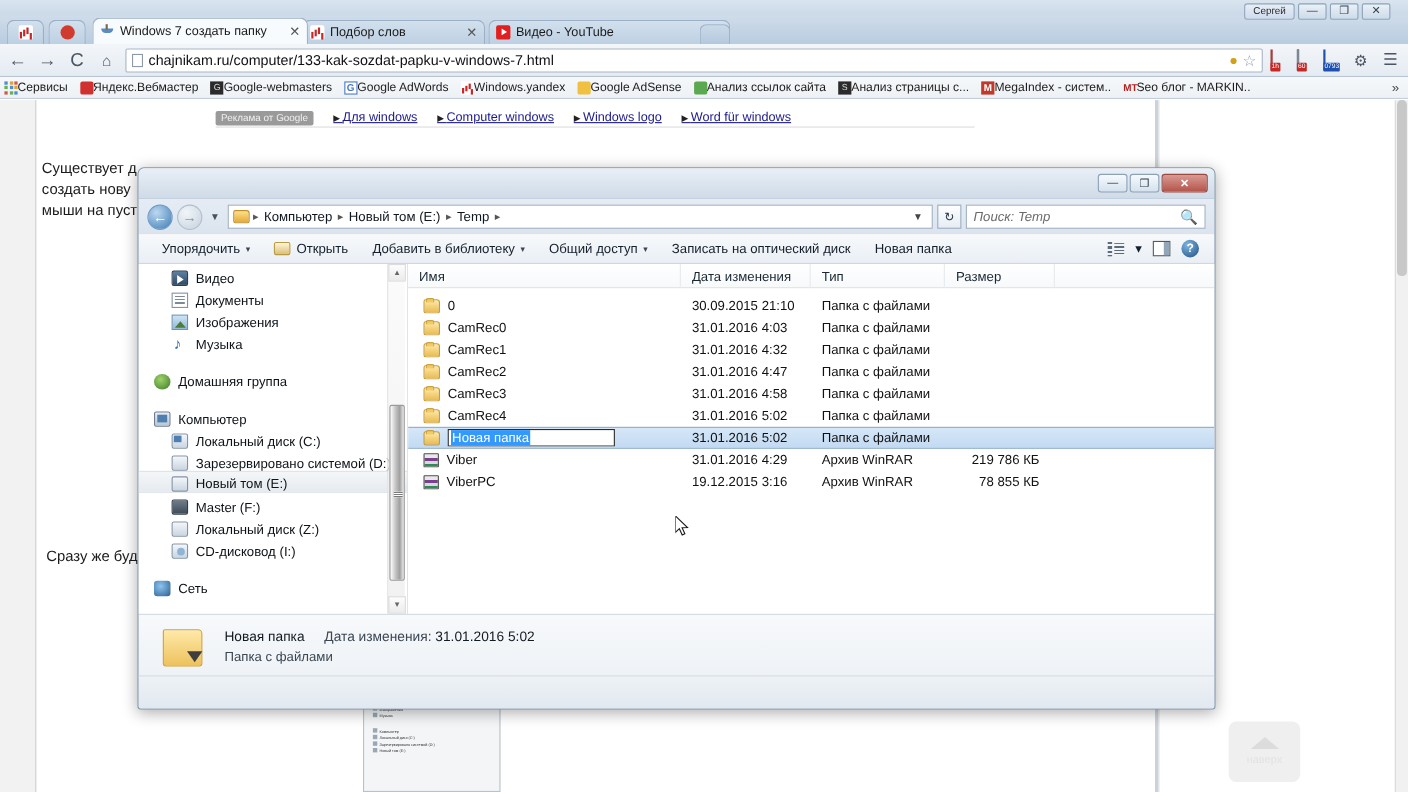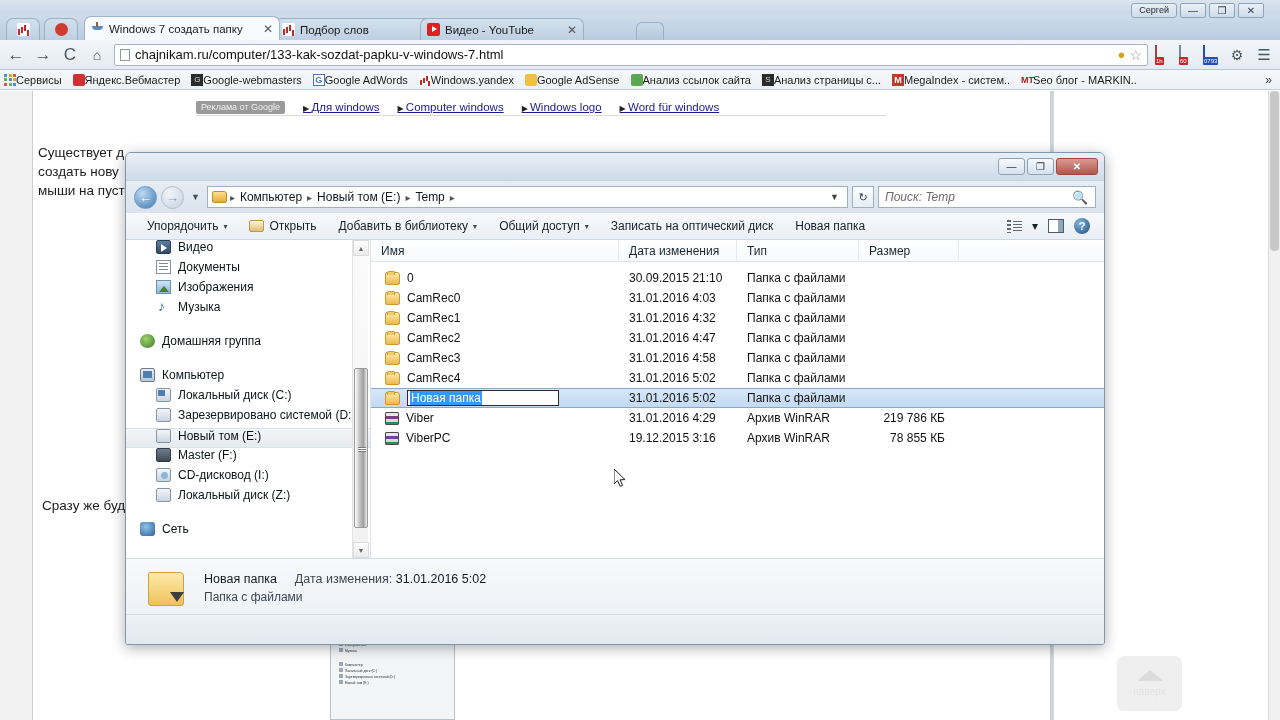--- a/index.html
+++ b/index.html
@@ -324,21 +324,21 @@
     position:absolute; left:0; top:87px; width:100%; height: 318px;
     background:#ffffff; display:flex;
   }
 
   
   .navpane {
     width: 245px; height: 100%; background:#ffffff;
     border-right: 1px solid #dfe4ea; position: relative; overflow: hidden;
   }
   .nav-item {
-    display:flex; align-items:flex-start; gap:7px;
+    display:flex; align-items:flex-end; gap:7px;
     height: 20px; padding-left: 22px; font-size: 12px; color:#0d1318;
     white-space: nowrap;
   }
   .nav-item.indent { padding-left: 30px; }
   .nav-item.root { padding-left: 14px; }
   .nav-item.sel {
     background: linear-gradient(#f4f6f8, #e6ebf0);
     border-top:1px solid #dbe2e9; border-bottom:1px solid #dbe2e9;
   }
   .nav-spacer { height: 14px; }
@@ -490,21 +490,21 @@
       <span class="tab-title">Windows 7 создать папку</span>
       <span class="tab-close">✕</span>
     </div>
 
     <div class="tab inactive" style="left:275px; width:166px">
       <span class="favicon fav-chart"></span>
       <span class="tab-title">Подбор слов</span>
       <span class="tab-close">✕</span>
     </div>
 
-    <div class="tab inactive" style="left:420px; width:164px">
+    <div class="tab inactive" style="left:444px; width:220px">
       <span class="favicon fav-yt"></span>
       <span class="tab-title">Видео - YouTube</span>
       <span class="tab-close">✕</span>
     </div>
 
     <div class="newtab-btn" style="left:636px"></div>
   </div>
 
   <div class="win-caption">
     <span class="user-chip">Сергей</span>
@@ -732,26 +732,26 @@
           </div>
         <div class="nav-item indent sel">
             <span class="ni ni-drive"></span>
             <span>Новый том (E:)</span>
           </div>
         <div class="nav-item indent">
             <span class="ni ni-ext"></span>
             <span>Master (F:)</span>
           </div>
         <div class="nav-item indent">
+            <span class="ni ni-drive"></span>
+            <span>Локальный диск (Z:)</span>
+          </div>
+        <div class="nav-item indent">
             <span class="ni ni-cd"></span>
             <span>CD-дисковод (I:)</span>
-          </div>
-        <div class="nav-item indent">
-            <span class="ni ni-drive"></span>
-            <span>Локальный диск (Z:)</span>
           </div>
 
         <div class="nav-spacer"></div>
         <div class="nav-item root">
             <span class="ni ni-net"></span>
             <span>Сеть</span>
           </div>
 
         <div class="nav-scroll">
           <div class="ns-arrow up">▲</div>

